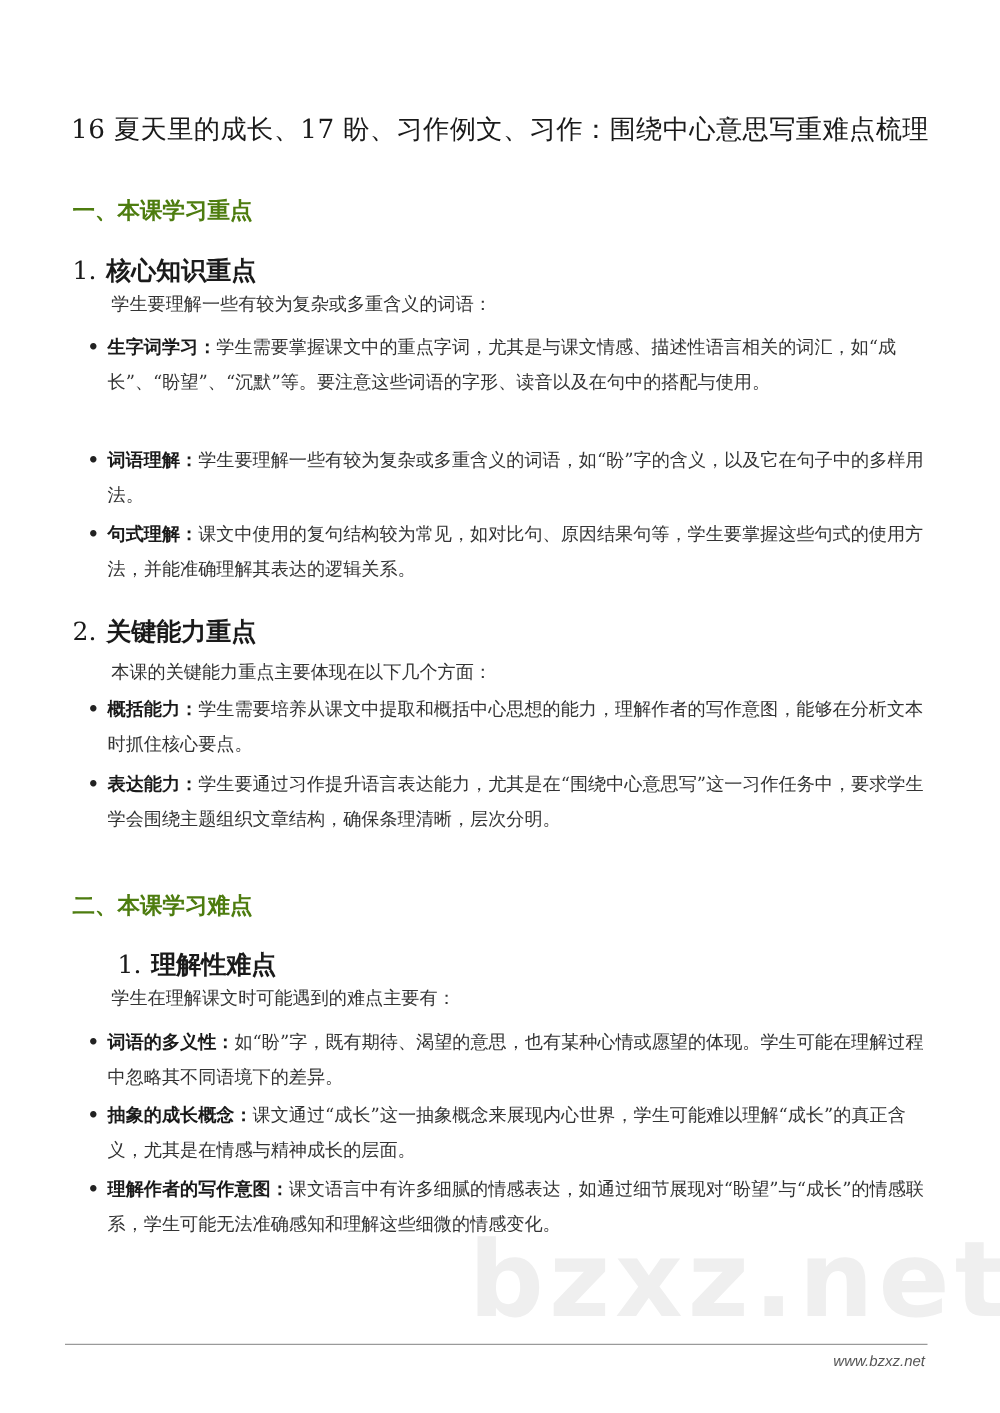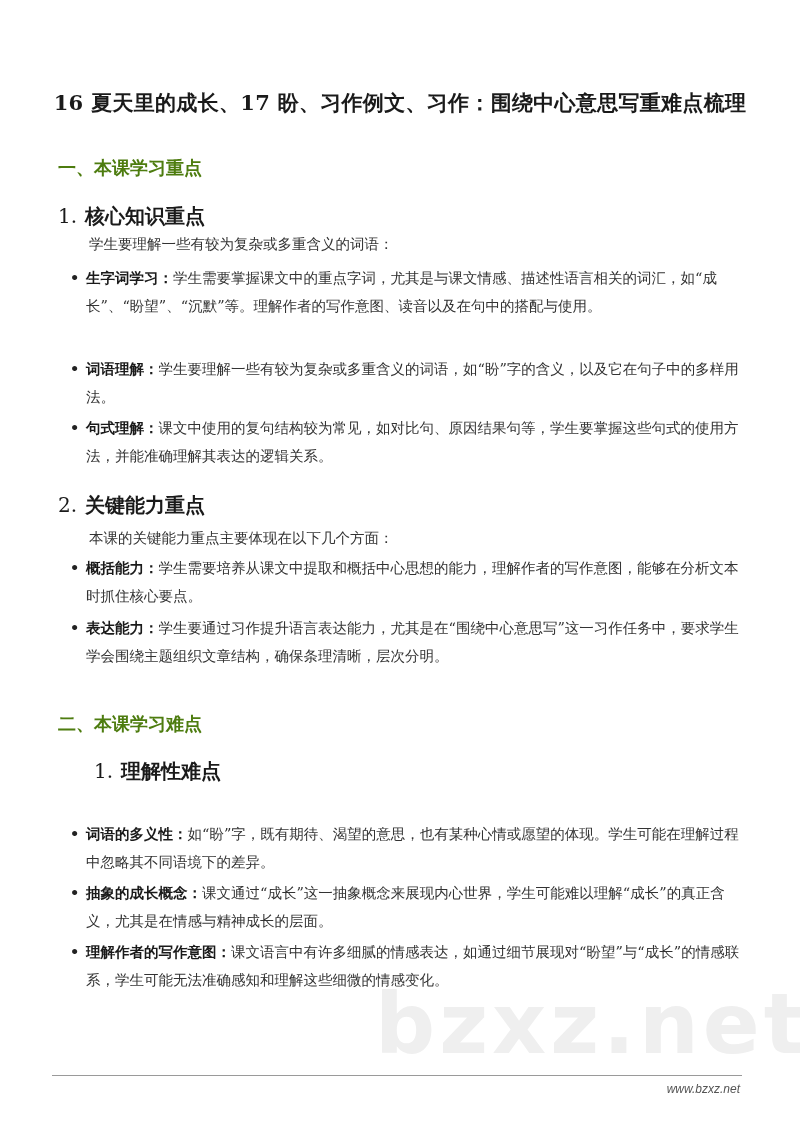--- a/index.html
+++ b/index.html
@@ -4,21 +4,21 @@
   <style>
     html, body { margin: 0; padding: 0; background: #ffffff; }
     body {
       width: 800px; height: 1130px; position: relative; overflow: hidden;
       font-family: "DejaVu Serif", "Liberation Serif", serif;
       color: #222222;
     }
     .page { position: absolute; left: 0; top: 0; width: 800px; height: 1130px; }
     .title {
       position: absolute; left: 50px; width: 700px; top: 86px;
-      text-align: center; font-size: 21px; line-height: 34px; font-weight: bold;
+      text-align: center; font-size: 21px; line-height: 34px; font-weight: normal;
       color: #1a1a1a; letter-spacing: 0.3px;
     }
     .h1 {
       position: absolute; left: 58px; font-size: 18px; font-weight: bold; color: #4d7c0f;
       font-family: "DejaVu Sans", "Liberation Sans", sans-serif;
     }
     .h2 {
       position: absolute; left: 58px; font-size: 20px; font-weight: bold; color: #1a1a1a;
       font-family: "DejaVu Sans", "Liberation Sans", sans-serif;
     }
@@ -59,21 +59,21 @@
 
   <div class="h1" style="top:156px;">一、本课学习重点</div>
 
   <div class="h2" style="top:203px;">
     <span class="num">1.</span><span>核心知识重点</span>
   </div>
   <div class="intro" style="top:232px;">学生要理解一些有较为复杂或多重含义的词语：</div>
 
   <div class="bullet" style="top:264px;">
     <span class="dot">•</span>
-    <span class="body"><span class="label">生字词学习：</span><span>学生需要掌握课文中的重点字词，尤其是与课文情感、描述性语言相关的词汇，如“成长”、“盼望”、“沉默”等。理解作者的写作意图、读音以及在句中的搭配与使用。</span></span>
+    <span class="body"><span class="label">生字词学习：</span><span>学生需要掌握课文中的重点字词，尤其是与课文情感、描述性语言相关的词汇，如“成长”、“盼望”、“沉默”等。要注意这些词语的字形、读音以及在句中的搭配与使用。</span></span>
   </div>
 
   <div class="bullet" style="top:355px;">
     <span class="dot">•</span>
     <span class="body"><span class="label">词语理解：</span><span>学生要理解一些有较为复杂或多重含义的词语，如“盼”字的含义，以及它在句子中的多样用法。</span></span>
   </div>
 
   <div class="bullet" style="top:414px;">
     <span class="dot">•</span>
     <span class="body"><span class="label">句式理解：</span><span>课文中使用的复句结构较为常见，如对比句、原因结果句等，学生要掌握这些句式的使用方法，并能准确理解其表达的逻辑关系。</span></span>
@@ -92,20 +92,21 @@
   <div class="bullet" style="top:614px;">
     <span class="dot">•</span>
     <span class="body"><span class="label">表达能力：</span><span>学生要通过习作提升语言表达能力，尤其是在“围绕中心意思写”这一习作任务中，要求学生学会围绕主题组织文章结构，确保条理清晰，层次分明。</span></span>
   </div>
 
   <div class="h1" style="top:712px;">二、本课学习难点</div>
 
   <div class="h2" style="top:758px;margin-left:36px;">
     <span class="num">1.</span><span>理解性难点</span>
   </div>
+  <div class="intro" style="top:787px;">学生在理解课文时可能遇到的难点主要有：</div>
 
   <div class="bullet" style="top:820px;">
     <span class="dot">•</span>
     <span class="body"><span class="label">词语的多义性：</span><span>如“盼”字，既有期待、渴望的意思，也有某种心情或愿望的体现。学生可能在理解过程中忽略其不同语境下的差异。</span></span>
   </div>
 
   <div class="bullet" style="top:879px;">
     <span class="dot">•</span>
     <span class="body"><span class="label">抽象的成长概念：</span><span>课文通过“成长”这一抽象概念来展现内心世界，学生可能难以理解“成长”的真正含义，尤其是在情感与精神成长的层面。</span></span>
   </div>

